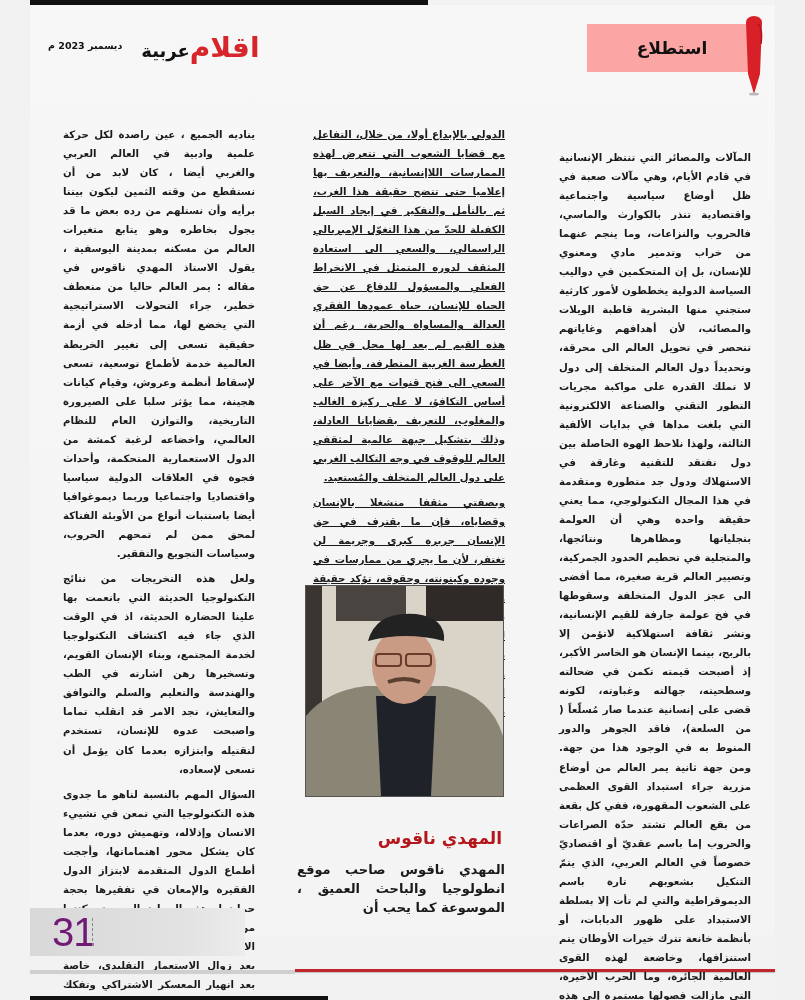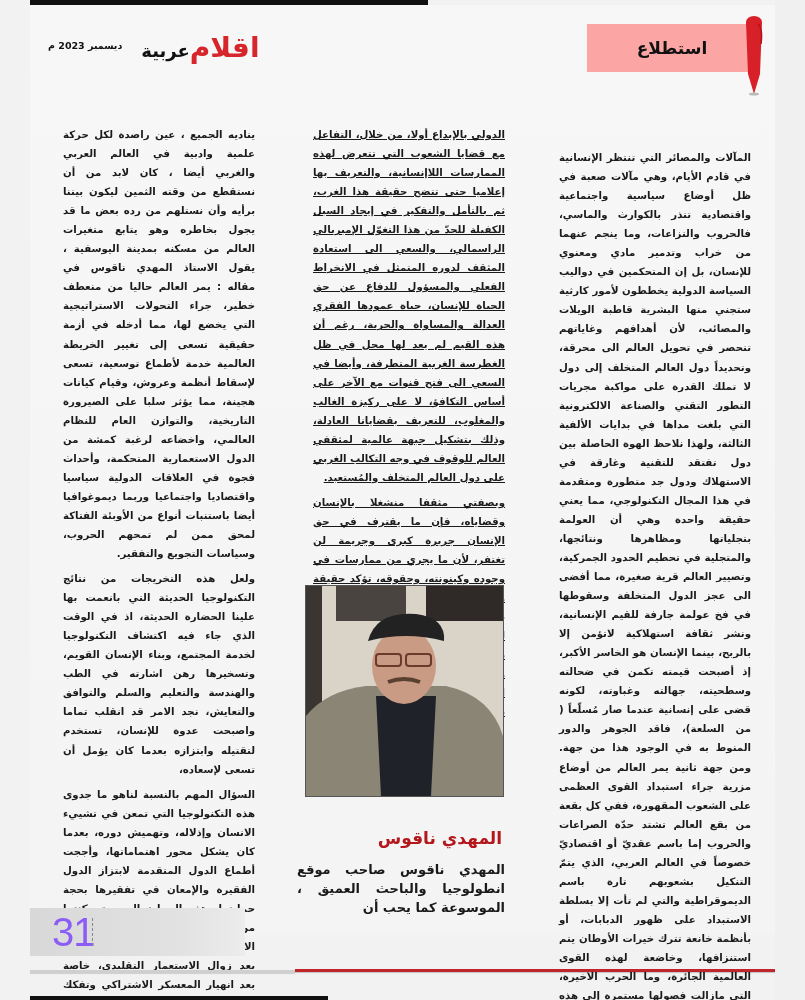--- a/index.html
+++ b/index.html
@@ -64,21 +64,21 @@
     font-size: 13px; line-height: 19px; font-weight: bold; color: #1a1a1a;
   }
 
   
   .page-num-box {
     position: absolute; left: 30px; top: 908px; width: 215px; height: 48px;
     background: linear-gradient(90deg, #d8d8d8 0%, #e2e2e2 70%, #ececec 100%);
   }
   .page-num {
     position: absolute; left: 52px; top: 908px; height: 48px; line-height: 48px;
-    font-size: 40px; color: #8b5cf6; font-family: "Liberation Sans", sans-serif; letter-spacing: -1px;
+    font-size: 40px; color: #701a75; font-family: "Liberation Sans", sans-serif; letter-spacing: -1px;
   }
   .page-num-sep {
     position: absolute; left: 92px; top: 918px; height: 28px; border-left: 1px dashed #888;
   }
   .footer-gray-line {
     position: absolute; left: 30px; top: 970px; width: 265px; height: 3px; background: #cfcfcf;
     box-shadow: 0 1px 1px rgba(0,0,0,0.15);
   }
   .footer-red-line {
     position: absolute; left: 295px; top: 969px; width: 480px; height: 3px; background: #c0252b;

